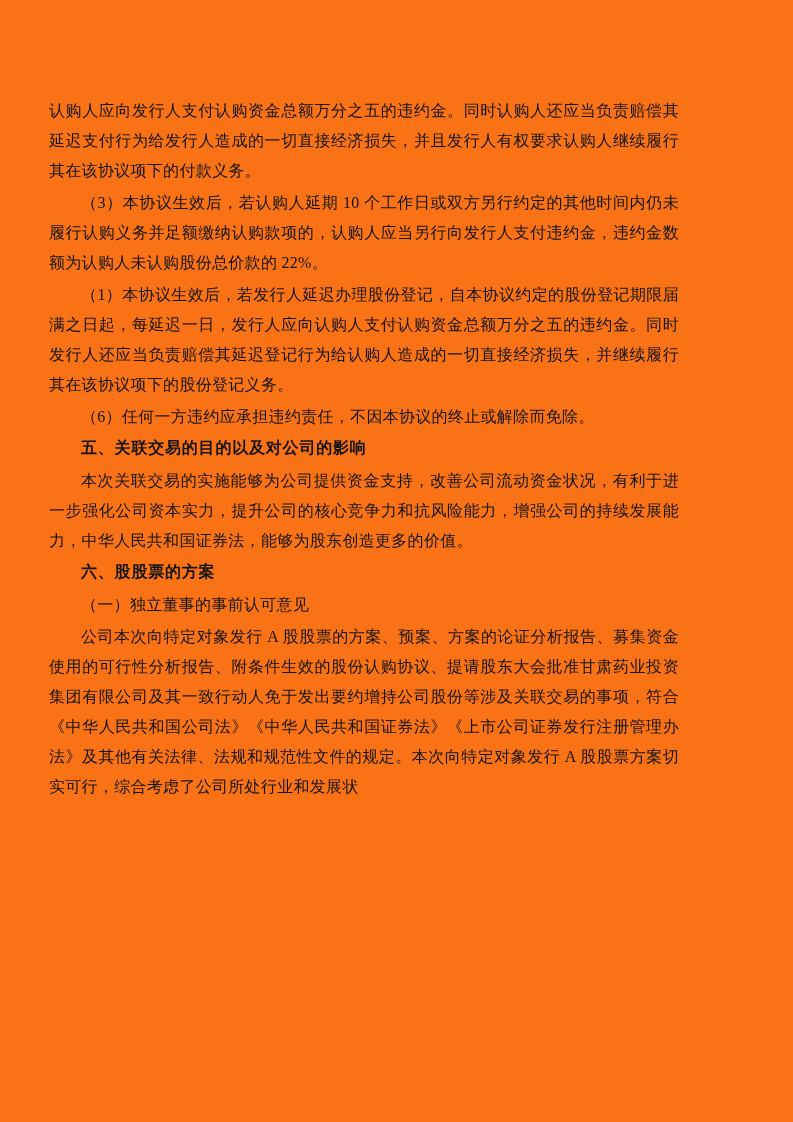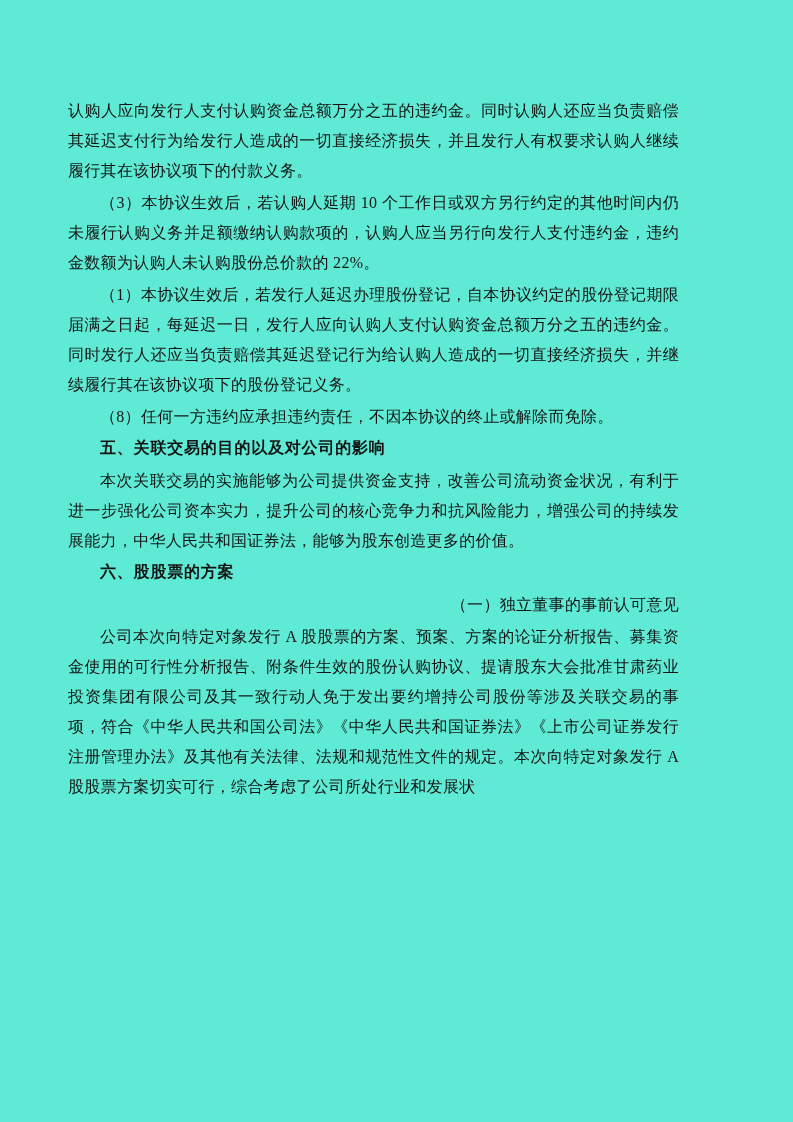--- a/index.html
+++ b/index.html
@@ -5,22 +5,22 @@
   html, body {
     margin: 0;
     padding: 0;
     background: #ffffff;
   }
   .page {
     position: relative;
     width: 793px;
     height: 1122px;
     box-sizing: border-box;
-    background: #5eead4;
-    padding: 96px 114px 0 68px;
+    background: #f97316;
+    padding: 96px 114px 0 49px;
     overflow: hidden;
     font-family: "Liberation Serif", "DejaVu Serif", serif;
     font-size: 16px;
     line-height: 30px;
     color: #141414;
   }
   .page p {
     margin: 0 0 2px 0;
     text-align: justify;
     text-indent: 2em;
@@ -29,29 +29,29 @@
   .page p.cont {
     text-indent: 0;
   }
   .page p.heading {
     font-family: Liberation Mono, monospace;
     font-weight: bold;
     text-align: left;
     letter-spacing: 0.8px;
   }
   .page p.subheading {
-    text-align: right;
+    text-align: left;
   }
 </style>
 </head>
 <body>
 
 <div class="page">
   <p class="cont">认购人应向发行人支付认购资金总额万分之五的违约金。同时认购人还应当负责赔偿其延迟支付行为给发行人造成的一切直接经济损失，并且发行人有权要求认购人继续履行其在该协议项下的付款义务。</p>
   <p class="body">（3）本协议生效后，若认购人延期 10 个工作日或双方另行约定的其他时间内仍未履行认购义务并足额缴纳认购款项的，认购人应当另行向发行人支付违约金，违约金数额为认购人未认购股份总价款的 22%。</p>
   <p class="body">（1）本协议生效后，若发行人延迟办理股份登记，自本协议约定的股份登记期限届满之日起，每延迟一日，发行人应向认购人支付认购资金总额万分之五的违约金。同时发行人还应当负责赔偿其延迟登记行为给认购人造成的一切直接经济损失，并继续履行其在该协议项下的股份登记义务。</p>
-  <p class="body">（8）任何一方违约应承担违约责任，不因本协议的终止或解除而免除。</p>
+  <p class="body">（6）任何一方违约应承担违约责任，不因本协议的终止或解除而免除。</p>
   <p class="heading">五、关联交易的目的以及对公司的影响</p>
   <p class="body">本次关联交易的实施能够为公司提供资金支持，改善公司流动资金状况，有利于进一步强化公司资本实力，提升公司的核心竞争力和抗风险能力，增强公司的持续发展能力，中华人民共和国证券法，能够为股东创造更多的价值。</p>
   <p class="heading">六、股股票的方案</p>
   <p class="subheading">（一）独立董事的事前认可意见</p>
   <p class="body">公司本次向特定对象发行 A 股股票的方案、预案、方案的论证分析报告、募集资金使用的可行性分析报告、附条件生效的股份认购协议、提请股东大会批准甘肃药业投资集团有限公司及其一致行动人免于发出要约增持公司股份等涉及关联交易的事项，符合《中华人民共和国公司法》《中华人民共和国证券法》《上市公司证券发行注册管理办法》及其他有关法律、法规和规范性文件的规定。本次向特定对象发行 A 股股票方案切实可行，综合考虑了公司所处行业和发展状</p>
 </div>
 
 </body></html>

